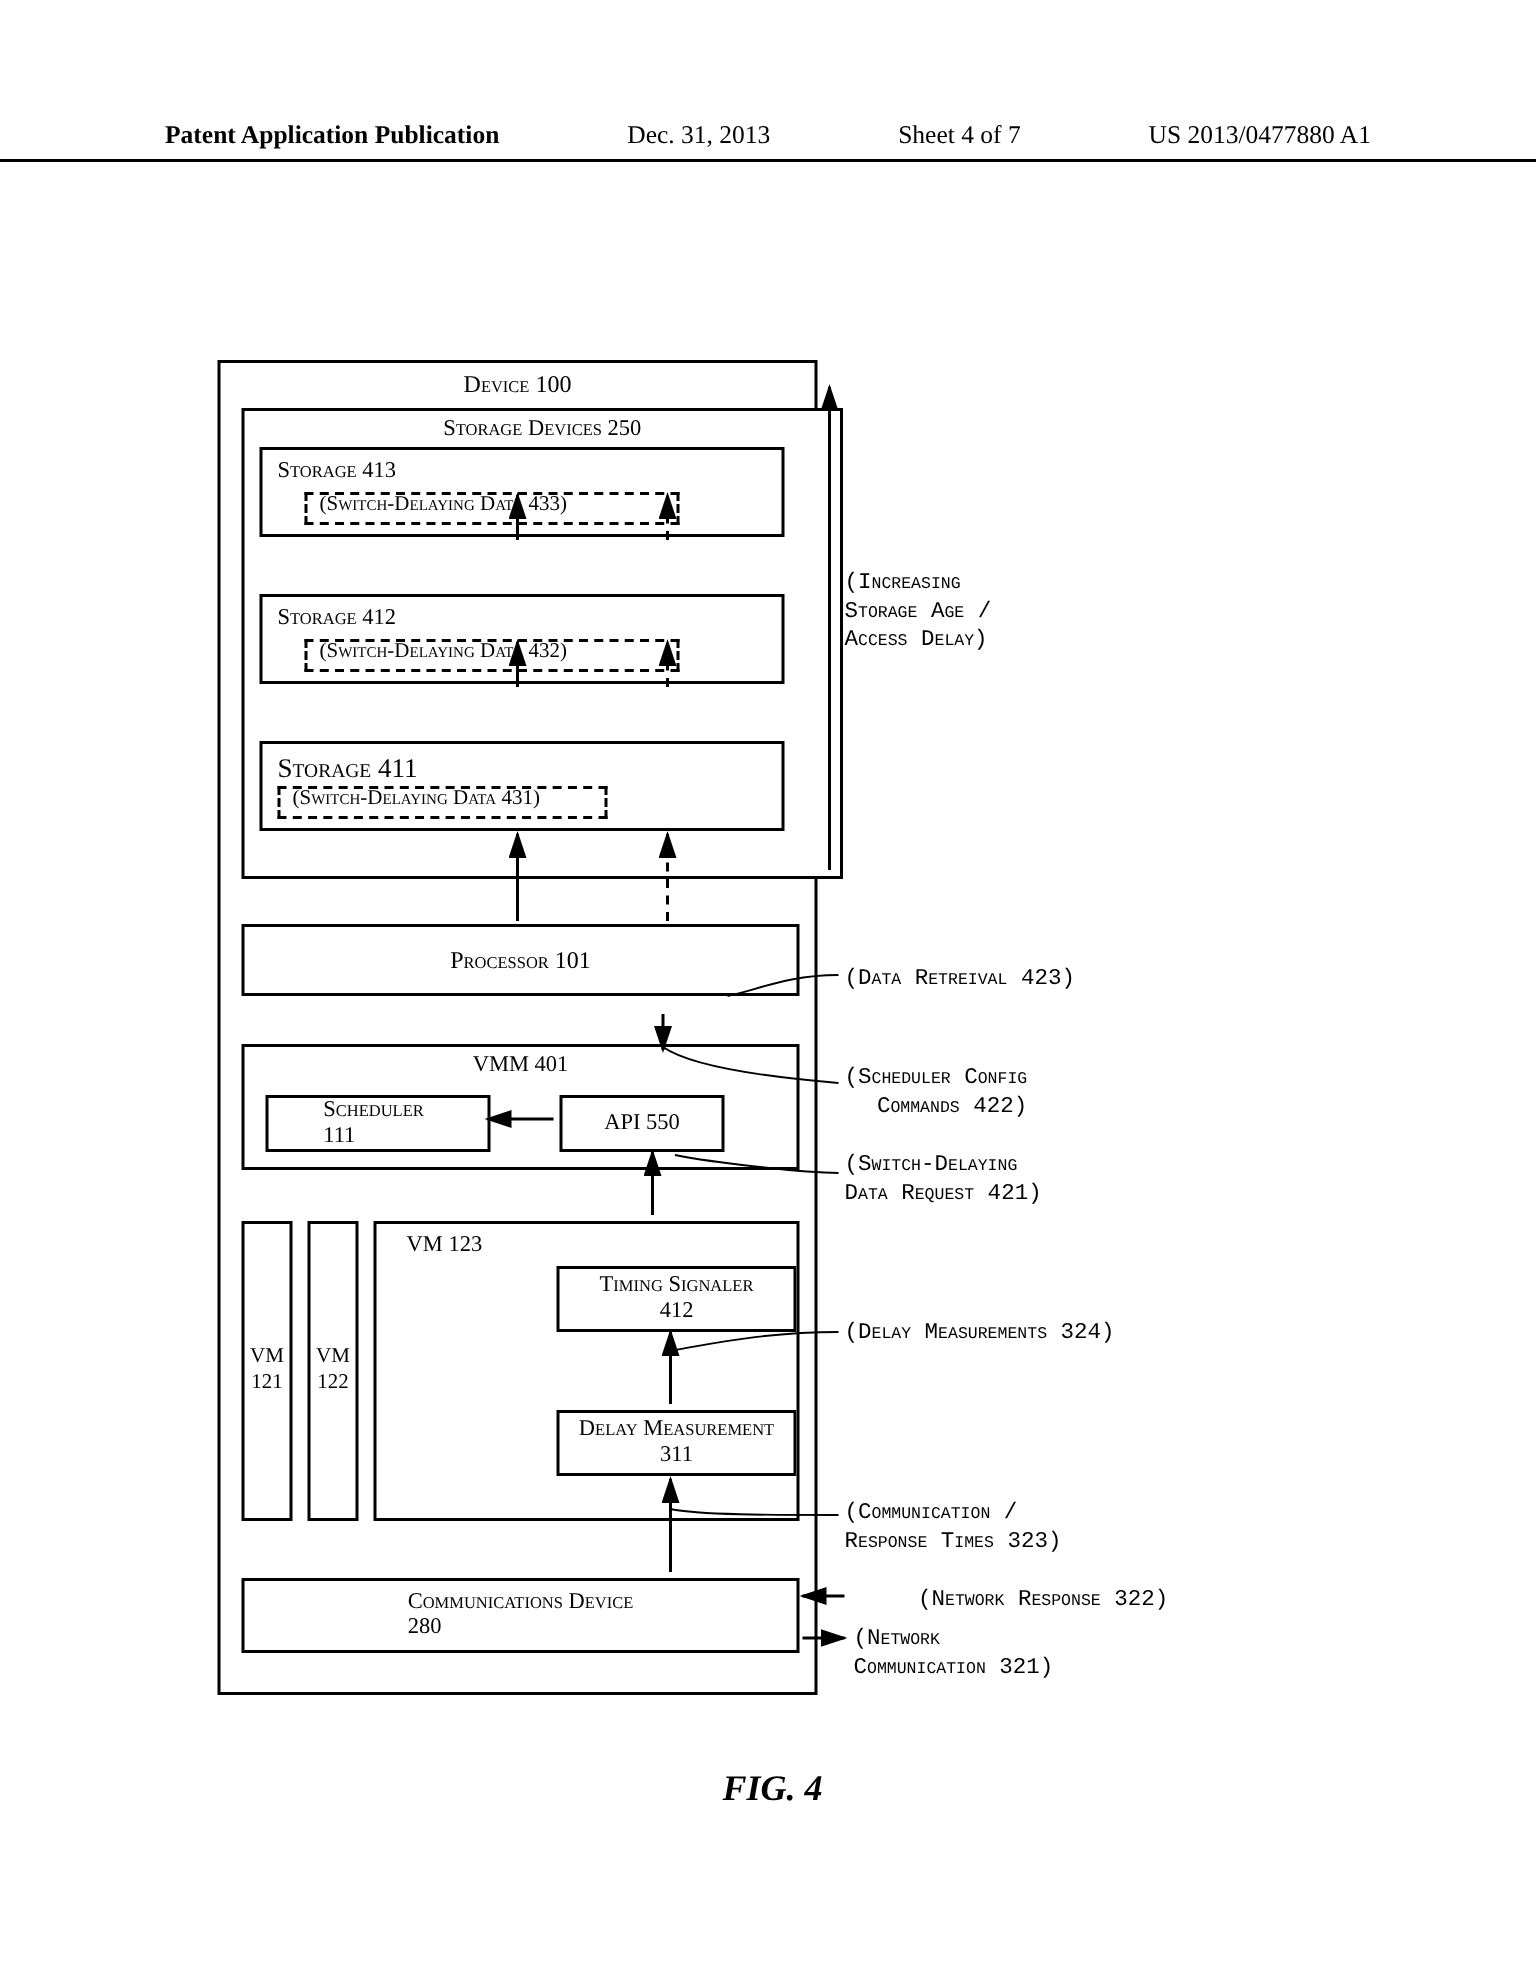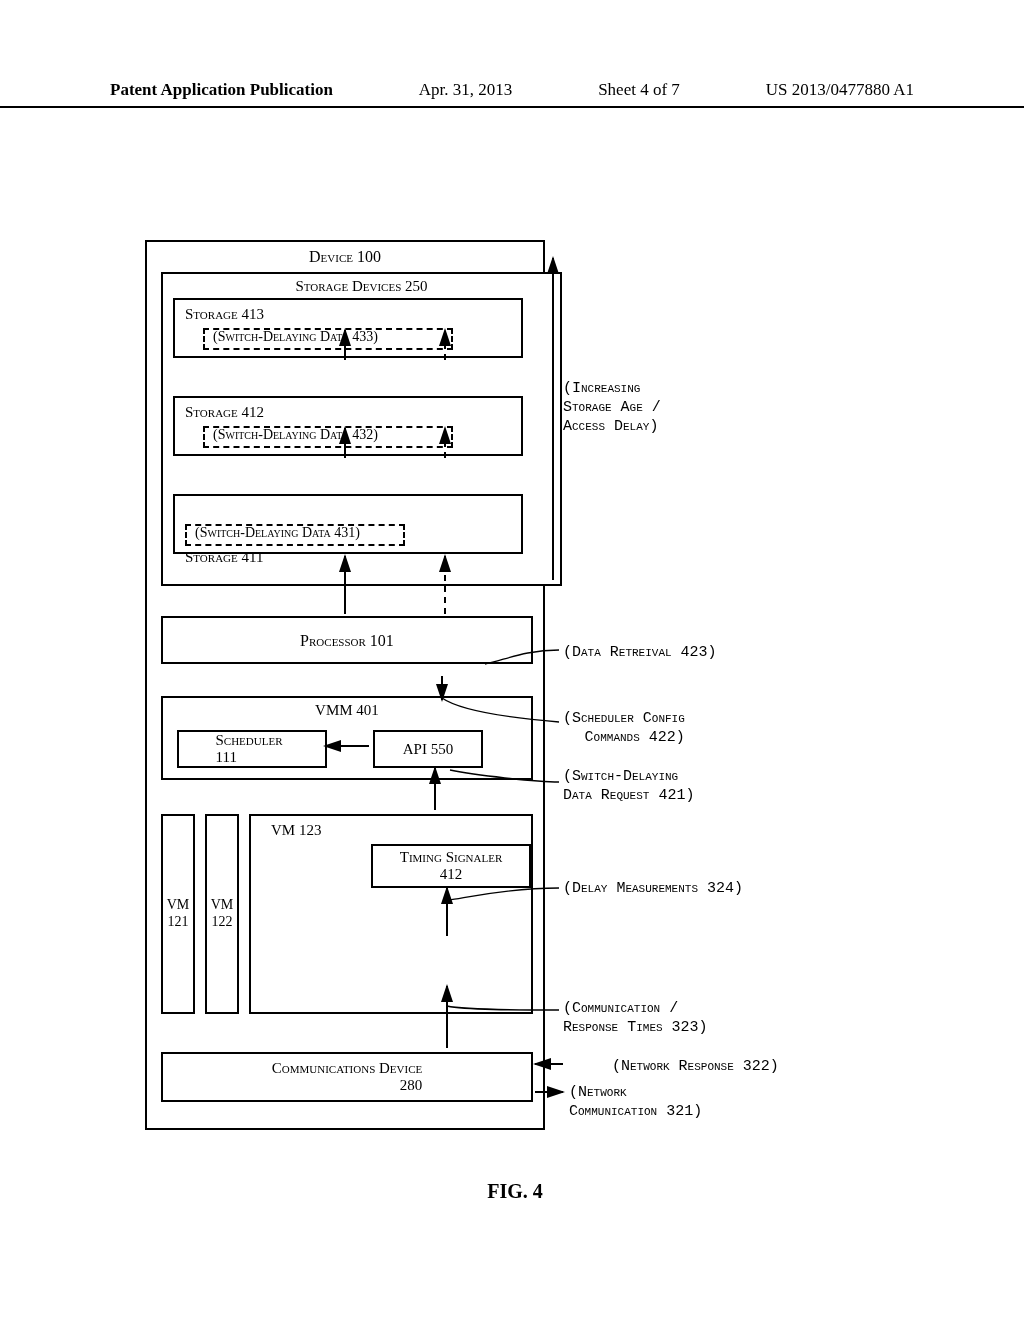--- a/index.html
+++ b/index.html
@@ -67,21 +67,21 @@
   .s413 .stitle { position:absolute; left:10px; top:6px; font-variant:small-caps; font-size:15px; }
   .d433 { left:28px; top:28px; width:250px; height:22px; }
   .d433 .dtext { position:absolute; left:8px; top:-1px; font-variant:small-caps; font-size:14px; }
 
   .s412 { left:10px; top:122px; width:350px; height:60px; }
   .s412 .stitle { position:absolute; left:10px; top:6px; font-variant:small-caps; font-size:15px; }
   .d432 { left:28px; top:28px; width:250px; height:22px; }
   .d432 .dtext { position:absolute; left:8px; top:-1px; font-variant:small-caps; font-size:14px; }
 
   .s411 { left:10px; top:220px; width:350px; height:60px; }
-  .s411 .stitle { position:absolute; left:10px; top:6px; font-variant:small-caps; font-size:15px;margin-top:47px; }
+  .s411 .stitle { position:absolute; left:10px; top:6px; font-variant:small-caps; font-size:18px; }
   .d431 { left:10px; top:28px; width:220px; height:22px; }
   .d431 .dtext { position:absolute; left:8px; top:-1px; font-variant:small-caps; font-size:14px; }
 
   .proc101 { left:14px; top:374px; width:372px; height:48px;padding-left:44px; }
   .proc101 .ptitle { position:absolute; left:50%; transform:translateX(-50%); top:14px; font-variant:small-caps; font-size:16px; }
 
   .vmm401 { left:14px; top:454px; width:372px; height:84px; }
   .vmm401 .vtitle { position:absolute; left:50%; transform:translateX(-50%); top:4px; font-size:15px; }
   .sched111 { left:14px; top:32px; width:150px; height:38px; }
   .sched111 .stext { position:absolute; left:50%; top:50%; transform:translate(-50%,-50%); font-variant:small-caps; font-size:15px; }
@@ -94,39 +94,40 @@
   .vm122 .vt { position:absolute; left:50%; top:50%; transform:translate(-50%,-50%); text-align:center; font-size:14px; line-height:1.2; }
 
   .vm123 { left:102px; top:572px; width:284px; height:200px; }
   .vm123 .vtitle { position:absolute; left:20px; top:6px; font-size:15px; }
   .ts412 { left:120px; top:28px; width:160px; height:44px; }
   .ts412 .tt { position:absolute; left:50%; top:50%; transform:translate(-50%,-50%); text-align:center; font-variant:small-caps; font-size:15px; line-height:1.15; white-space:nowrap; }
   .dm311 { left:120px; top:124px; width:160px; height:44px; }
   .dm311 .tt { position:absolute; left:50%; top:50%; transform:translate(-50%,-50%); text-align:center; font-variant:small-caps; font-size:15px; line-height:1.15; white-space:nowrap; }
 
   .comm280 { left:14px; top:810px; width:372px; height:50px; }
-  .comm280 .ct { position:absolute; left:50%; top:50%; transform:translate(-50%,-50%); text-align:right; font-variant:small-caps; font-size:15px; line-height:1.15; white-space:nowrap; }
+  .comm280 .ct { position:absolute; left:50%; top:50%; transform:translate(-50%,-50%); text-align:left; font-variant:small-caps; font-size:15px; line-height:1.15; white-space:nowrap; }
 
   .fig-caption {
     position: absolute;
     left: 50%;
     top: 970px;
     transform: translateX(-50%);
     font-weight: bold;
-    font-size: 20px;
+    font-size: 24px;
+    font-style: italic;
   }
 
   svg { position:absolute; overflow:visible; }
 </style>
 </head>
 <body>
 
 <div class="header">
   <span class="pub">Patent Application Publication</span>
-  <span>Apr. 31, 2013</span>
+  <span>Dec. 31, 2013</span>
   <span>Sheet 4 of 7</span>
   <span>US 2013/0477880 A1</span>
 </div>
 
 <div class="figure-area">
 
   <div class="device-box">
     <div class="dev-title">Device 100</div>
 
     <div class="box sd250">
@@ -172,20 +173,23 @@
       <div class="vt">VM<br>121</div>
     </div>
     <div class="box vm122">
       <div class="vt">VM<br>122</div>
     </div>
 
     <div class="box vm123">
       <div class="vtitle">VM 123</div>
       <div class="box ts412">
         <div class="tt">Timing Signaler<br>412</div>
+      </div>
+      <div class="box dm311">
+        <div class="tt">Delay Measurement<br>311</div>
       </div>
     </div>
 
     <div class="box comm280">
       <div class="ct">Communications Device<br>280</div>
     </div>
   </div>
 
   <div class="paren-label" style="left:418px; top:170px;">(Increasing<br>Storage Age /<br>Access Delay)</div>
   <div class="paren-label" style="left:418px; top:434px;">(Data Retreival 423)</div>

